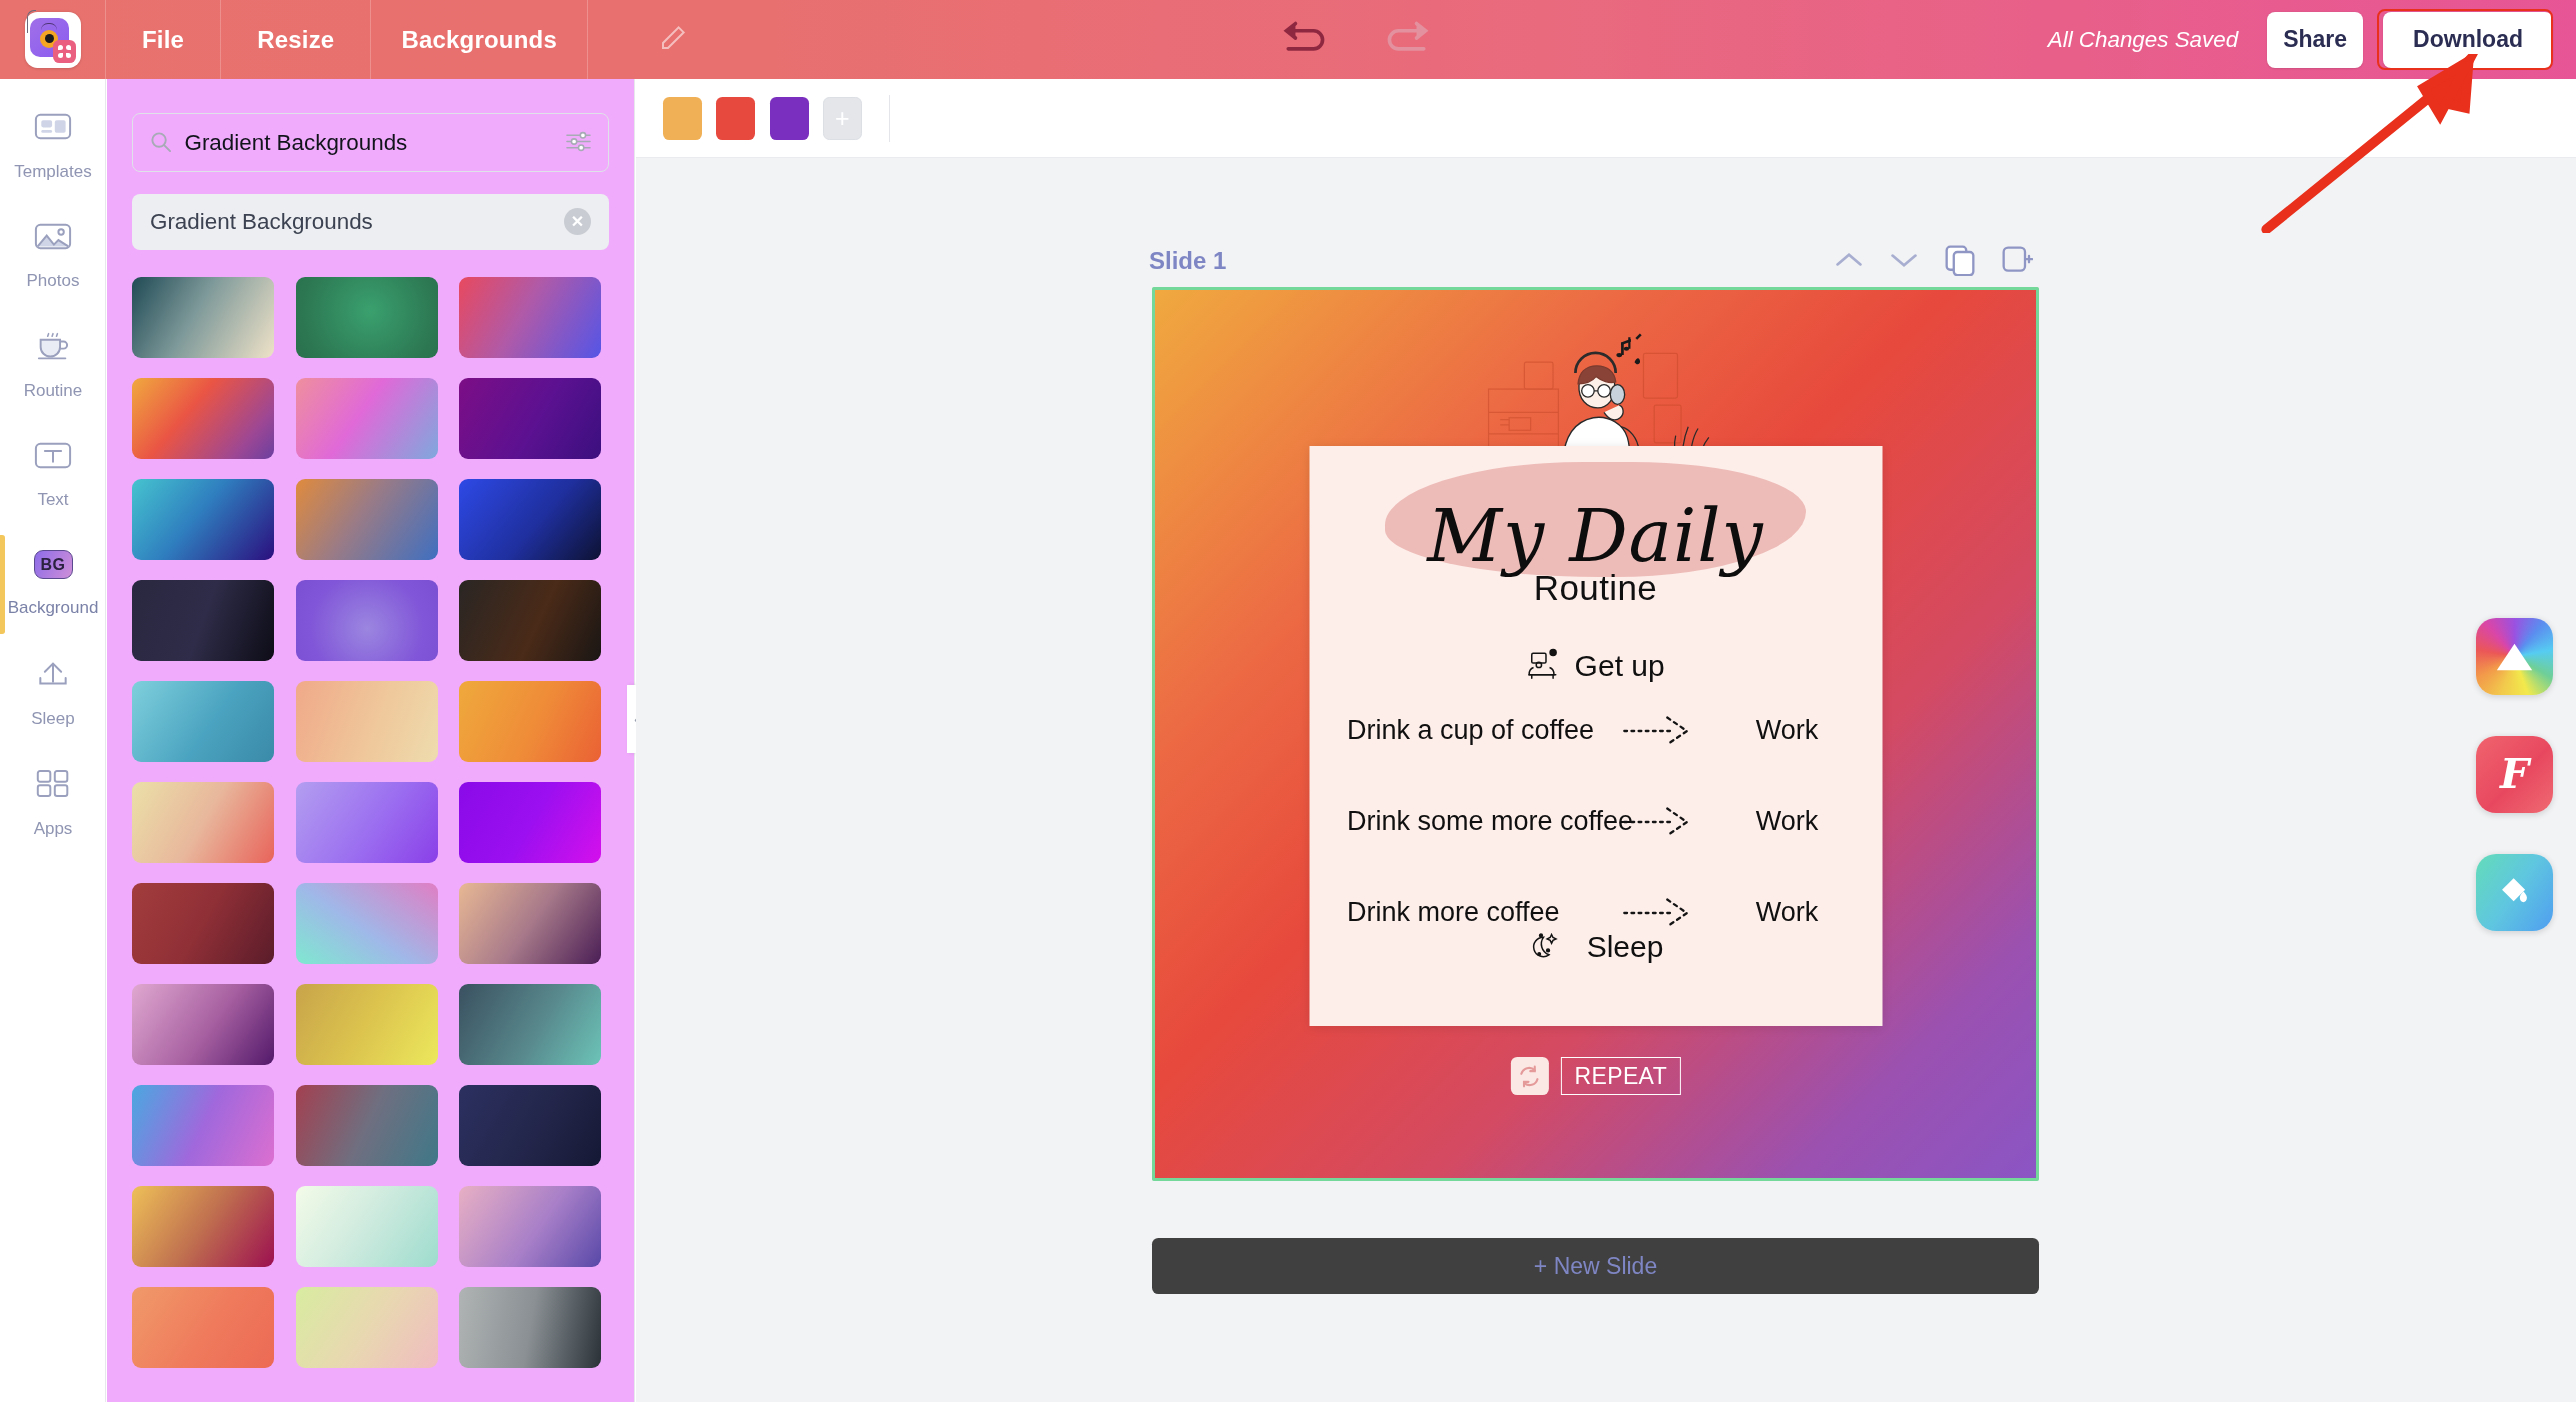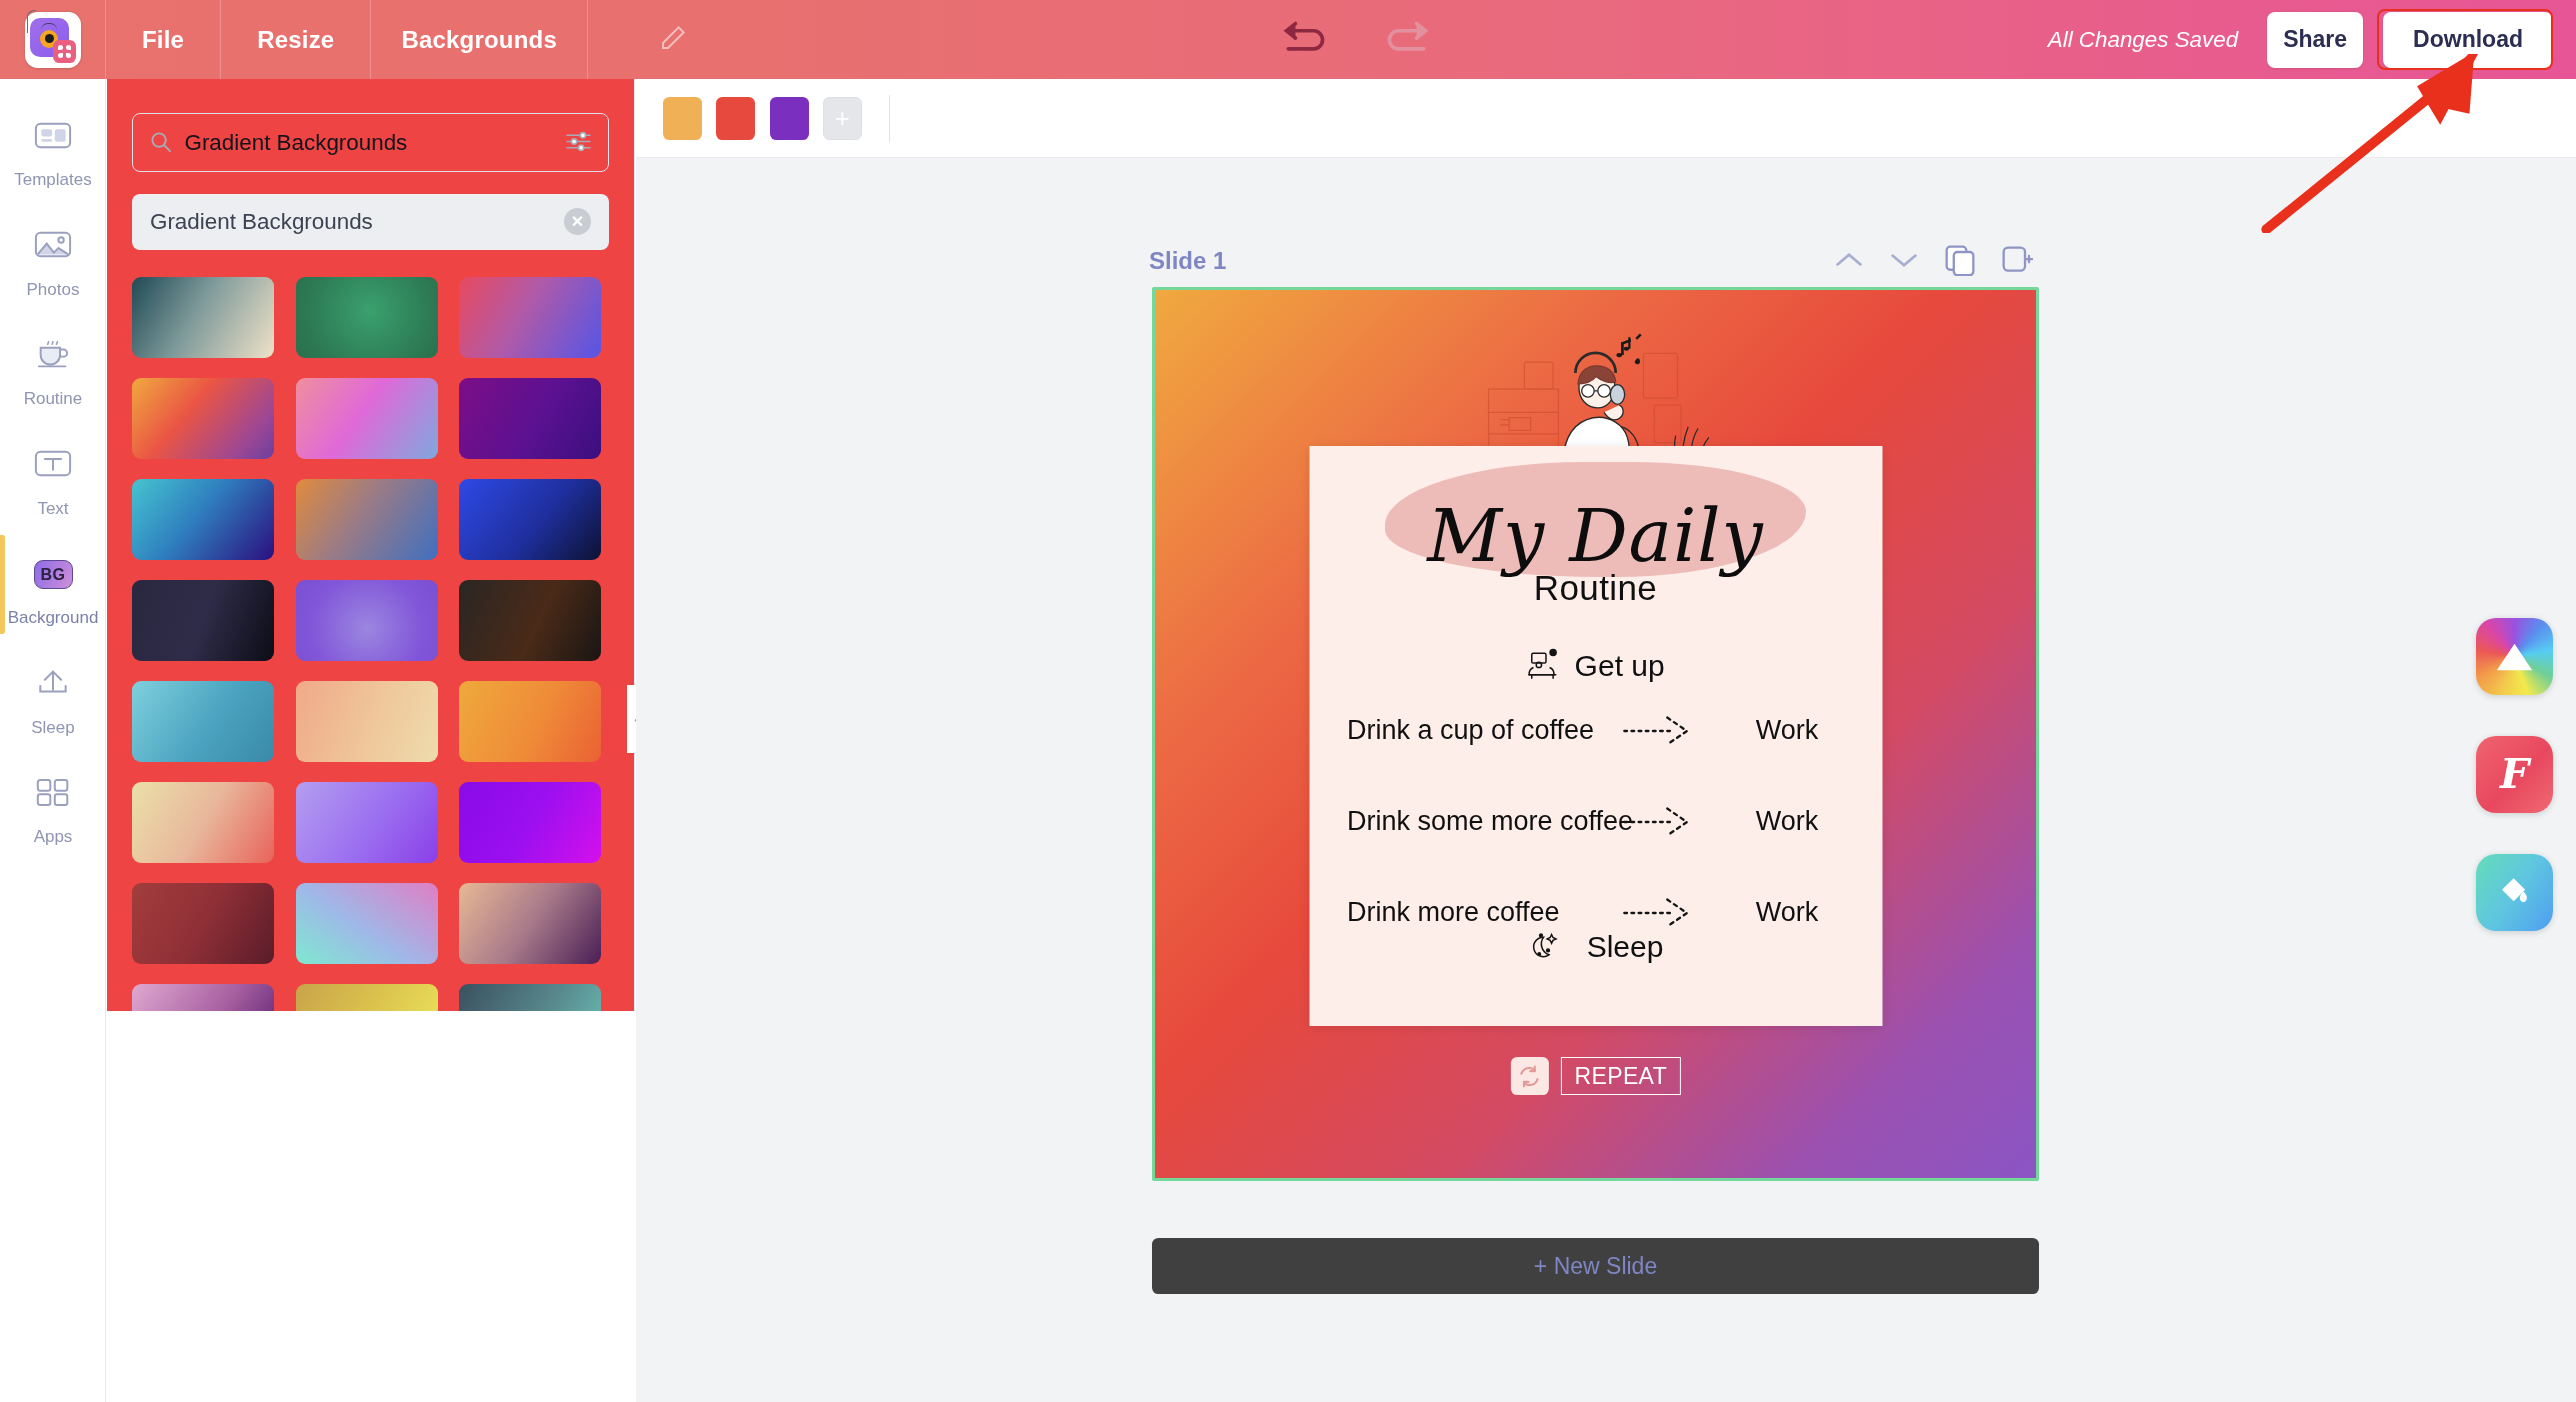--- a/index.html
+++ b/index.html
@@ -82,42 +82,42 @@
   .wbtn.download { padding: 0 30px; }
 
   
   .rail {
     position: absolute; top: 79px; left: 0; width: 106px; height: 1324px;
     background: #ffffff; border-right: 0.9px solid #e6e8ec;
     padding-top: 23px;
   }
   .rail-item {
     position: relative; width: 106px; height: 88px;
-    display: flex; flex-direction: column; align-items: center; justify-content: flex-end;
+    display: flex; flex-direction: column; align-items: center; justify-content: center;
     gap: 19px; color: #8f95b2; font-size: 17px;
     margin-bottom: 21.5px;
   }
   .rail-item.active { color: #7b82a8; }
   .rail-item.active::before {
     content:""; position:absolute; left:0; top:-5.4px; width:5.4px; height:99px;
     background:#f3c75b; border-radius: 0 2.7px 2.7px 0;
   }
   .rail-ico { width: 39px; height: 32px; display:flex; align-items:center; justify-content:center; }
   .bg-chip {
     width: 39px; height: 29px; border-radius: 9px;
     background: linear-gradient(115deg,#8d6ce8,#cf8fd8);
     color:#2b2140; font-size: 16px; font-weight: 800;
     display:flex; align-items:center; justify-content:center; letter-spacing:0.4px;
     border: 1.8px solid #5b4a90;
   }
 
   
   .panel {
-    position: absolute; top: 79px; left: 107px; width: 528px; height: 932px;
-    background: #ef4444; border-right: 0.9px solid #e6e8ec; overflow: hidden;
+    position: absolute; top: 79px; left: 107px; width: 528px; height: 1324px;
+    background: #f0abfc; border-right: 0.9px solid #e6e8ec; overflow: hidden;
   }
   .search-box {
     margin: 34px 25px 0 25px; height: 59px; border: 0.9px solid #dfe2e8; border-radius: 8px;
     display: flex; align-items: center; padding: 0 16px; gap: 12.5px;
   }
   .search-val { flex: 1; font-size: 22.4px; color: #12141c; }
   .chip {
     margin: 21.5px 25px 0 25px; height: 56px; background:#eceef1; border-radius: 8px;
     display:flex; align-items:center; padding: 0 18px; justify-content: space-between;
   }

